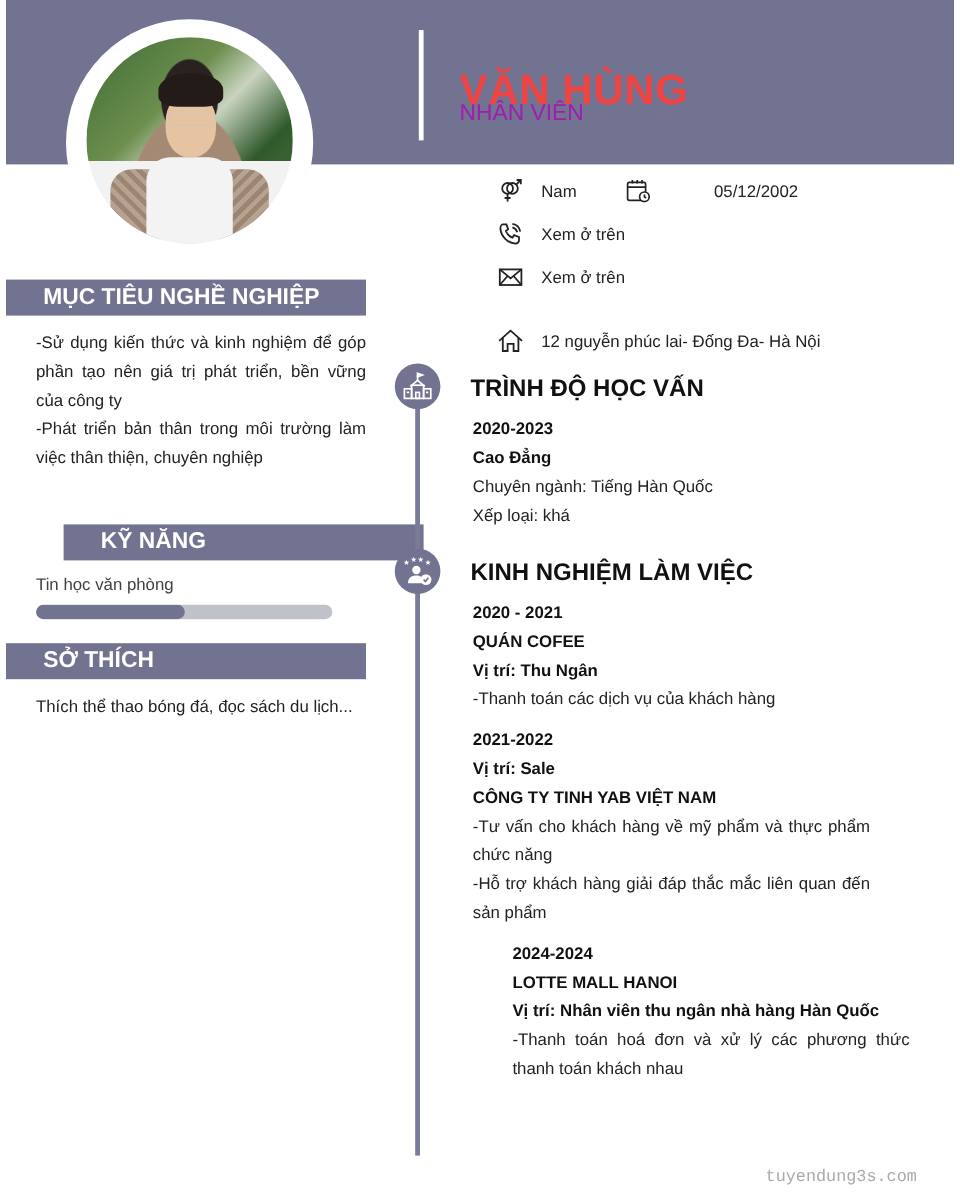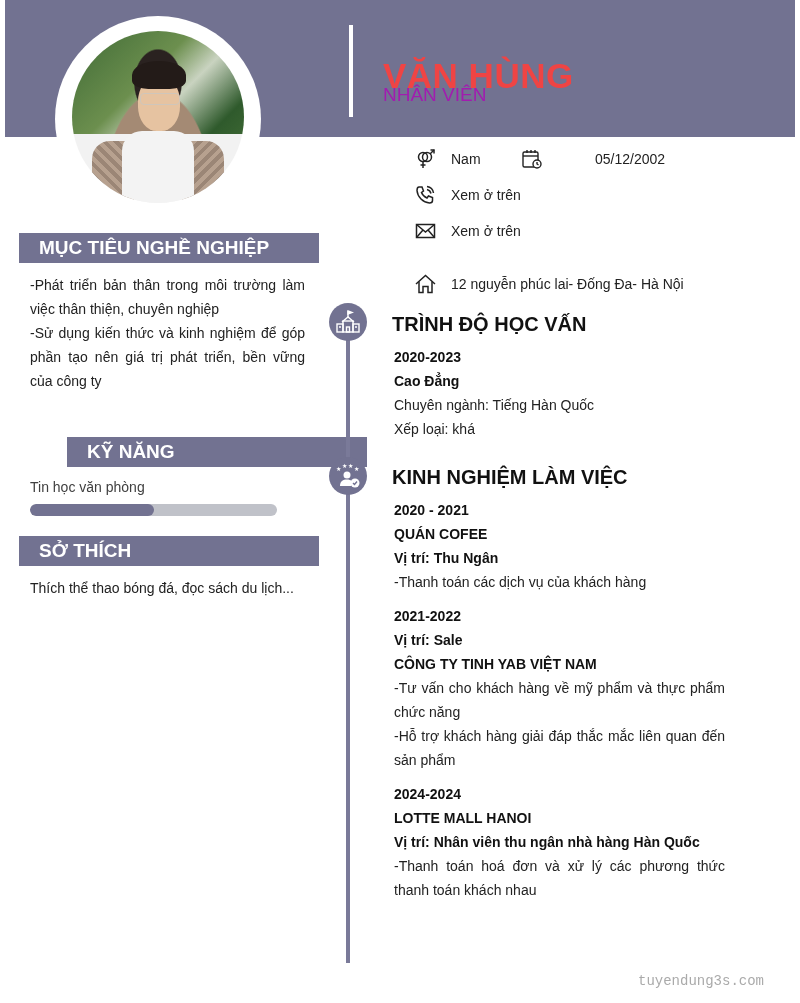--- a/index.html
+++ b/index.html
@@ -21,22 +21,22 @@
   .photo .glasses { position:absolute; left:68px; top:62px; width:38px; height:10px; border:1.5px solid #cfc6bb; border-radius:4px; }
 
   .title-bar { position:absolute; left:349px; top:25px; width:4px; height:92px; background:#ffffff; }
   .name { position:absolute; left:383px; top:32px; font-size:35px; font-weight:bold; color:#ef4444; letter-spacing:0.5px;margin-top:24px; }
   .role { position:absolute; left:383px; top:84px; font-size:19px; color:#a21caf; }
 
   .info-row { position:absolute; display:flex; align-items:center; font-size:14px; color:#222; }
   .info-row .ico { width:22px; height:20px; display:inline-flex; align-items:center; justify-content:center; margin-right:14px; }
   .info-row svg { display:block; }
 
-  .section-head { position:absolute; left:19px; width:300px; height:30px; background:#727291; color:#fff;
-                  font-size:19px; font-weight:bold; line-height:30px; box-sizing:border-box; padding-left:20px; }
+  .section-head { position:absolute; left:5px; width:300px; height:30px; background:#727291; color:#fff;
+                  font-size:19px; font-weight:bold; line-height:30px; box-sizing:border-box; padding-left:31px; }
   .left-text { position:absolute; left:30px; width:275px; font-size:14px; line-height:24px; text-align:justify; color:#222; }
   .skill-label { position:absolute; left:30px; top:479px; font-size:14px; color:#404040; }
   .skill-track { position:absolute; left:30px; top:504px; width:247px; height:12px; border-radius:6px; background:#c0c2c9; overflow:hidden; }
   .skill-fill { height:100%; background:#727291; border-radius:6px; }
 
   .timeline-line { position:absolute; left:346px; top:320px; width:4px; height:643px; background:#7a7a99; }
   .tl-icon { position:absolute; left:329px; width:38px; height:38px; border-radius:50%; background:#727291; display:flex; align-items:center; justify-content:center; }
   .right-head { position:absolute; left:392px; font-size:20px; font-weight:bold; color:#111; }
   .right-block { position:absolute; left:394px; width:331px; font-size:14px; line-height:24px; color:#222; }
   .right-block .b { font-weight:bold; color:#111; }
@@ -114,22 +114,22 @@
     <svg width="22" height="20" viewBox="0 0 22 20" fill="none" stroke="#222" stroke-width="1.5">
       <polyline points="1,10 10.5,1.5 20,10"></polyline>
       <path d="M4 7.5 L4 18.5 L8 18.5 L8 12.5 L13 12.5 L13 18.5 L17 18.5 L17 7.5"></path>
     </svg>
   </span>
   <span>12 nguyễn phúc lai- Đống Đa- Hà Nội</span>
 </div>
 
 <div class="section-head" style="top:233px;">MỤC TIÊU NGHỀ NGHIỆP</div>
 <div class="left-text" style="top:273px;">
+  <div>-Sử dụng kiến thức và kinh nghiệm để góp phần tạo nên giá trị phát triển, bền vững của công ty</div>
   <div>-Phát triển bản thân trong môi trường làm việc thân thiện, chuyên nghiệp</div>
-  <div>-Sử dụng kiến thức và kinh nghiệm để góp phần tạo nên giá trị phát triển, bền vững của công ty</div>
 </div>
 
 <div class="section-head" style="top:437px;margin-left:48px;">KỸ NĂNG</div>
 <div class="skill-label">Tin học văn phòng</div>
 <div class="skill-track">
   <div class="skill-fill" style="width:50%;"></div>
 </div>
 
 <div class="section-head" style="top:536px;">SỞ THÍCH</div>
 <div class="left-text" style="top:576px;">Thích thể thao bóng đá, đọc sách du lịch...</div>
@@ -176,20 +176,20 @@
   <div class="b">Vị trí: Thu Ngân</div>
   <div class="j">-Thanh toán các dịch vụ của khách hàng</div>
 </div>
 <div class="right-block" style="top:604px;">
   <div class="b">2021-2022</div>
   <div class="b">Vị trí: Sale</div>
   <div class="b">CÔNG TY TINH YAB VIỆT NAM</div>
   <div class="j">-Tư vấn cho khách hàng về mỹ phẩm và thực phẩm chức năng</div>
   <div class="j">-Hỗ trợ khách hàng giải đáp thắc mắc liên quan đến sản phẩm</div>
 </div>
-<div class="right-block" style="top:782px;">
+<div class="right-block" style="top:782px;margin-left:33px;">
   <div class="b">2024-2024</div>
   <div class="b">LOTTE MALL HANOI</div>
   <div class="b">Vị trí: Nhân viên thu ngân nhà hàng Hàn Quốc</div>
   <div class="j">-Thanh toán hoá đơn và xử lý các phương thức thanh toán khách nhau</div>
 </div>
 
 <div class="watermark">tuyendung3s.com</div>
 
 </body></html>

